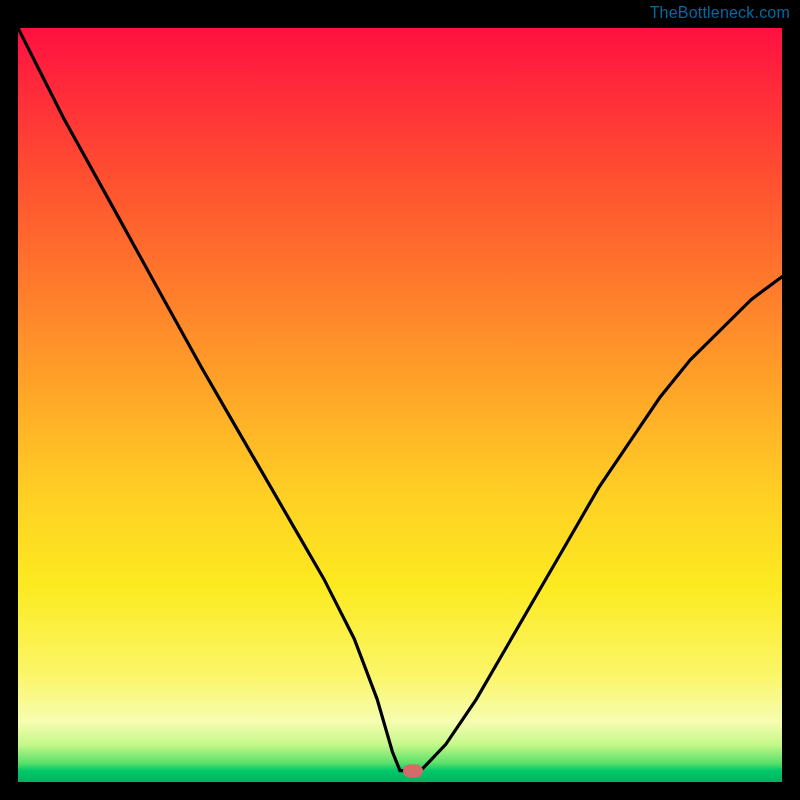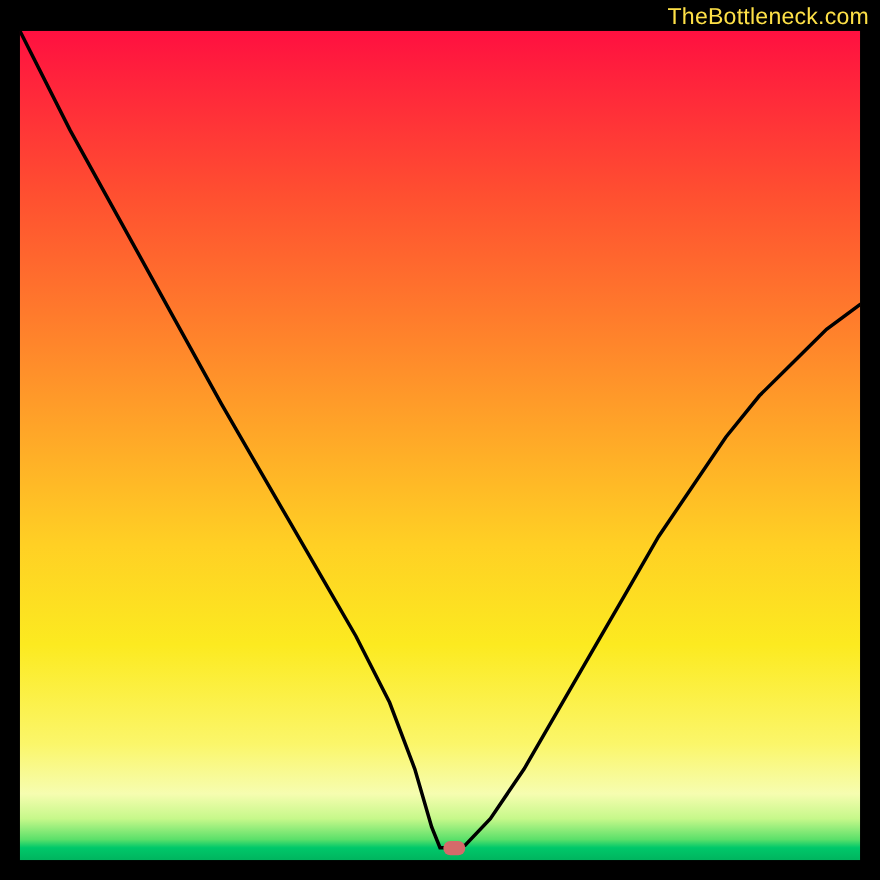--- a/index.html
+++ b/index.html
@@ -13,22 +13,22 @@
   .frame {
     position: relative;
     width: 800px;
     height: 800px;
     background: #000;
   }
   .watermark {
     position: absolute;
     top: 4px;
     right: 10px;
-    color: #fde047;
-    font-size: 21px;
+    color: #0369a1;
+    font-size: 16px;
     font-weight: 500;
     letter-spacing: 0.2px;
     z-index: 30;
   }
   .plot {
     position: absolute;
     left: 18px;
     top: 28px;
     width: 764px;
     height: 754px;

